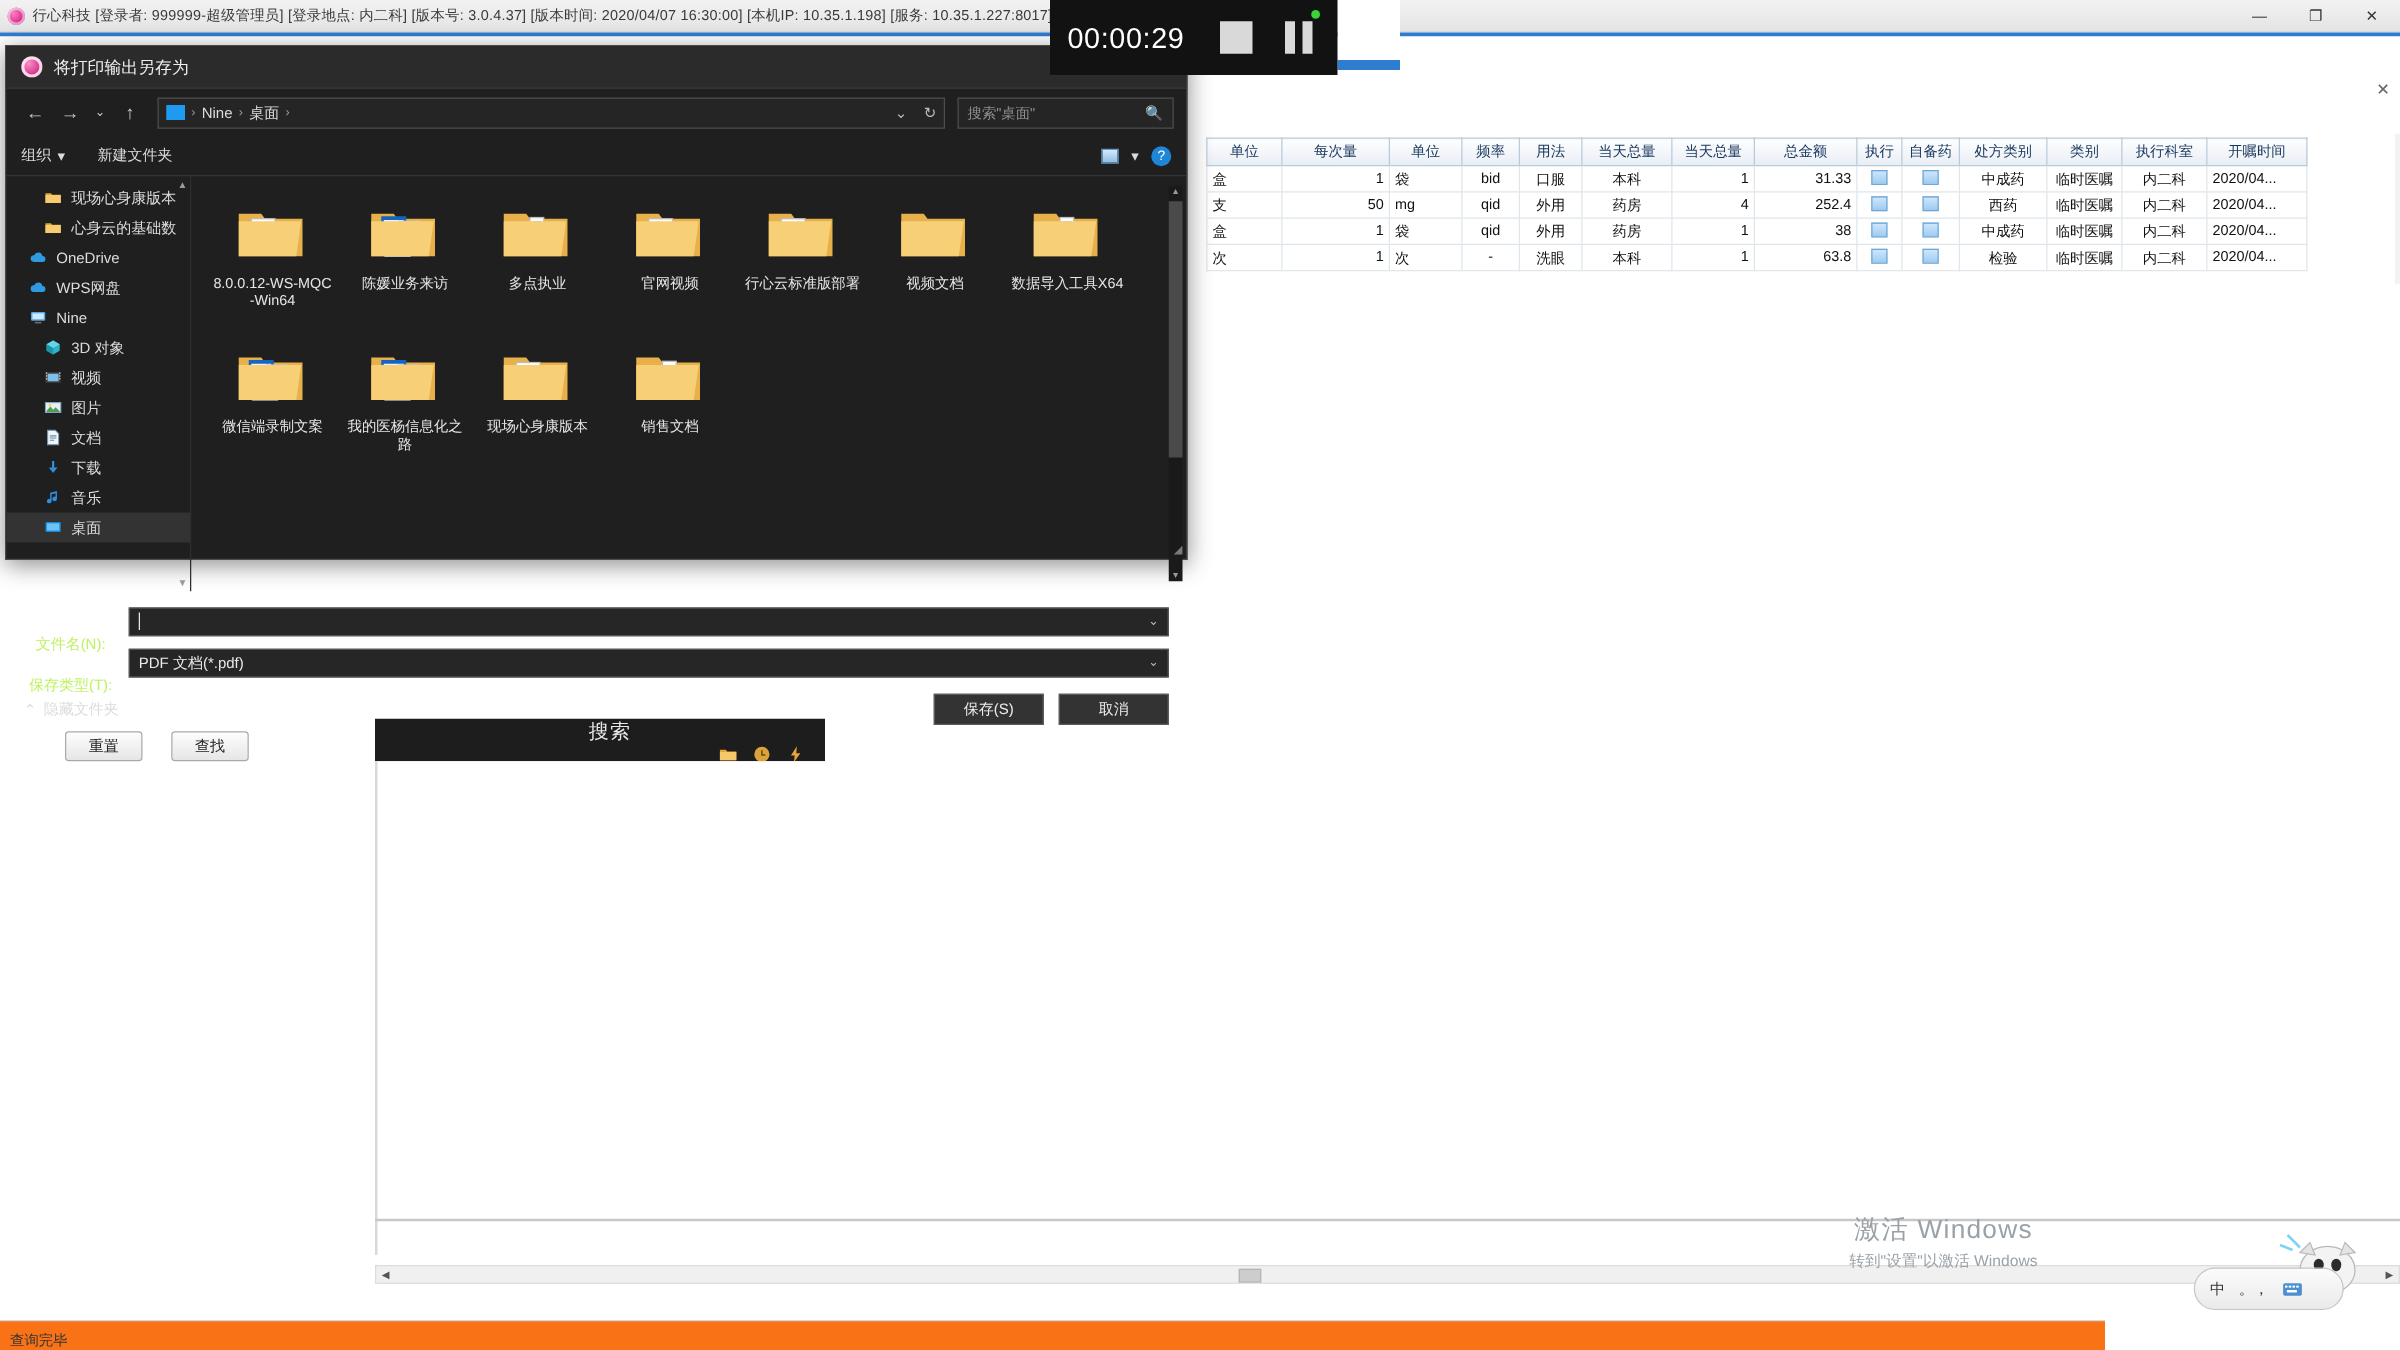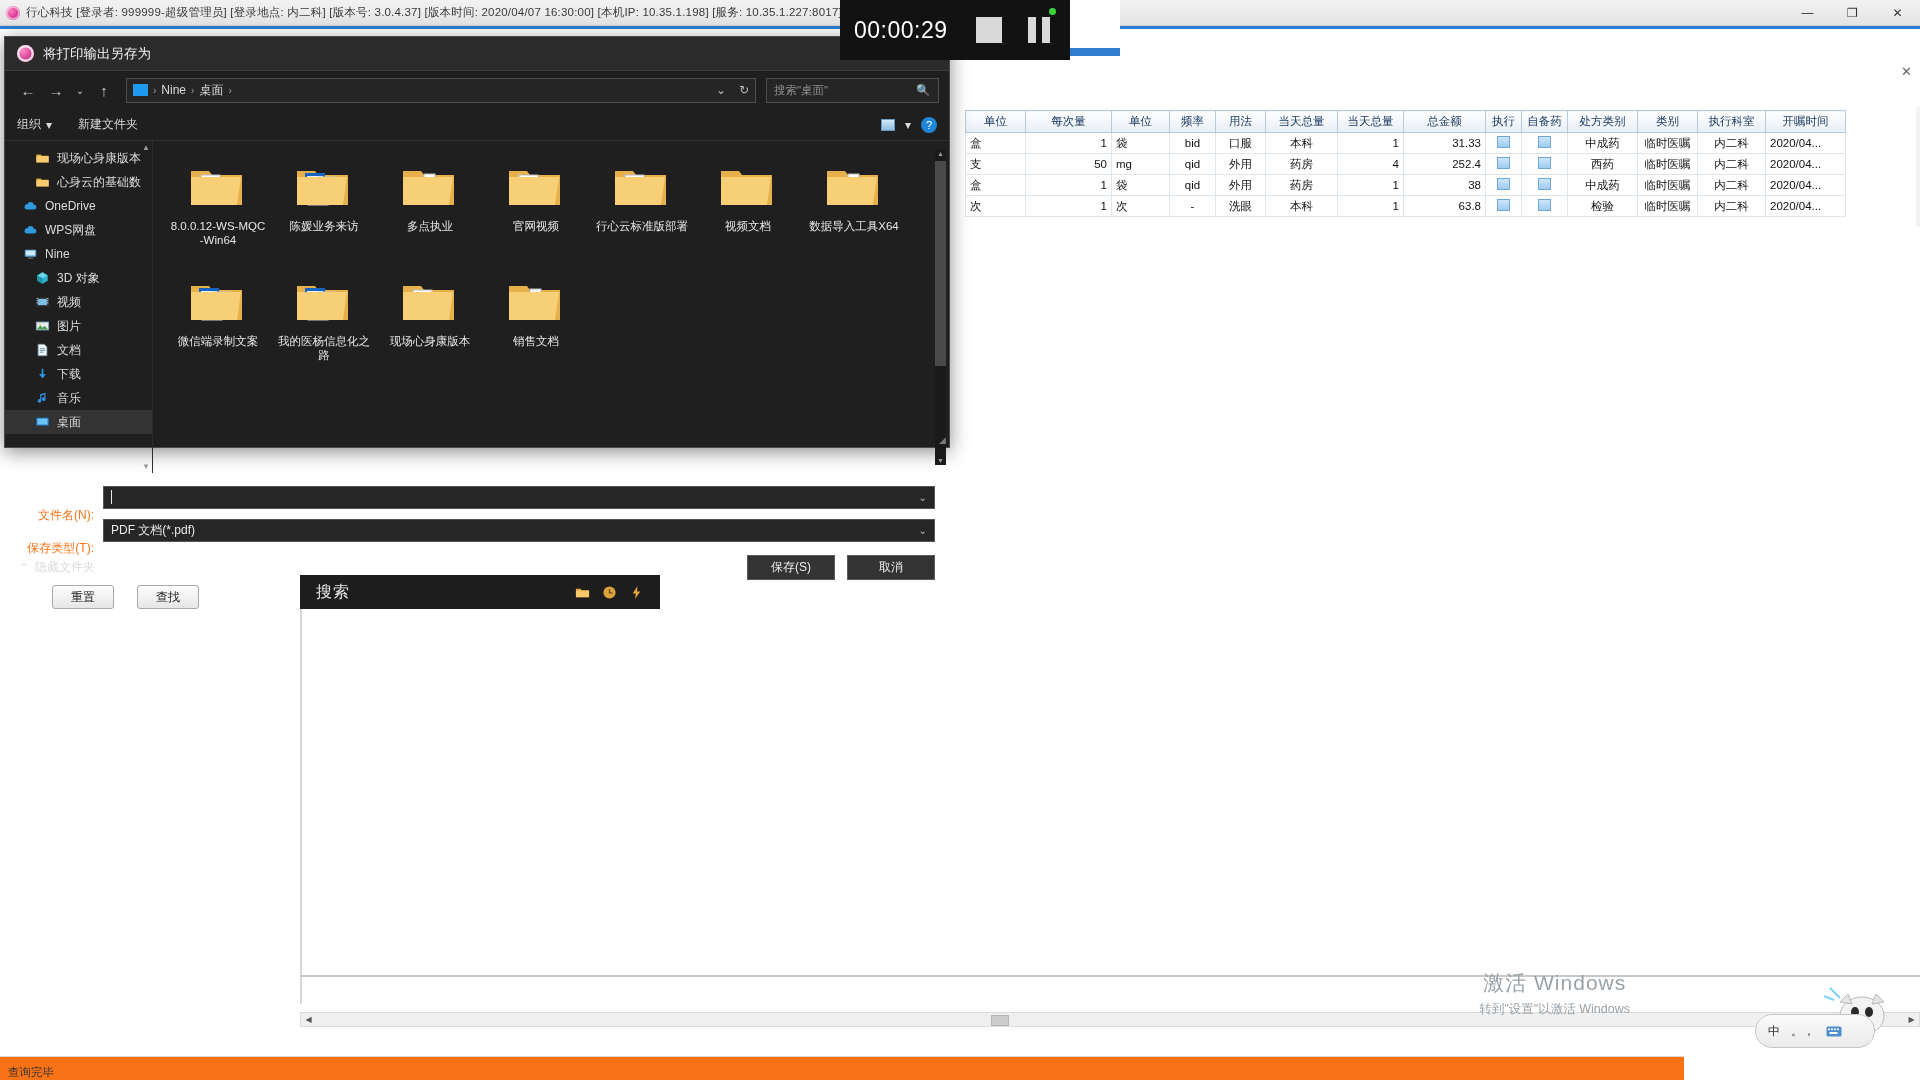--- a/index.html
+++ b/index.html
@@ -90,20 +90,21 @@
   }
   #btn-reset { left: 52px; top: 585px; }
   #btn-find  { left: 137px; top: 585px; }
 
   
   #search-win {
     position: absolute; left: 300px; top: 575px; width: 360px; height: 34px;
     background: #1d1d1d;
     display: flex; align-items: center;
     color: #e9e9e9;
+    flex-direction: column;
   }
   #search-win-title { font-size: 16px; margin-left: 16px; letter-spacing: 1px; }
   #search-win-icons { margin-left: auto; display: flex; gap: 12px; margin-right: 16px; }
   .swico { width: 15px; height: 15px; display:block; }
 
   
   #canvas-area {
     position: absolute; left: 300px; top: 609px; width: 1620px; height: 395px;
     background: #ffffff;
     border-left: 2px solid #d8d8d8;
@@ -298,21 +299,21 @@
     background: #1a1a1a;
   }
   #file-scroll-thumb {
     position: absolute; top: 12px; left: 0; width: 11px; height: 205px; background: #4a4a4a;
   }
   #file-scroll .sarrow { position:absolute; left:0; width:11px; text-align:center; font-size:7px; color:#9a9a9a;}
 
   
   #dlg-fields { padding: 10px 14px 0 14px; }
   .field-row { display: flex; align-items: center; height: 28px; margin-bottom: 5px; }
-  .field-label { width: 84px; text-align: right; padding-right: 9px; font-size: 12px; color: #f97316; margin-top: 36px; }
+  .field-label { width: 84px; text-align: center; padding-right: 9px; font-size: 12px; color: #bef264; margin-top: 36px; }
   .field-input {
     flex: 1; height: 23px; background: #262626; border: 1px solid #545454;
     display: flex; align-items: center; padding: 0 7px;
     font-size: 12px; color: #e8e8e8;
   }
   .field-input .caret {
     display:inline-block; width:1px; height:14px; background:#e8e8e8;
   }
   .field-chevron { margin-left: auto; font-size: 10px; color: #bdbdbd; }
 

